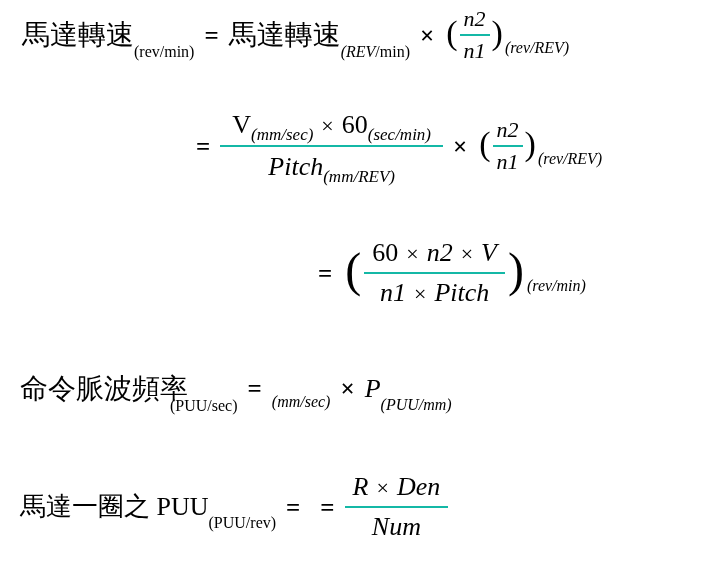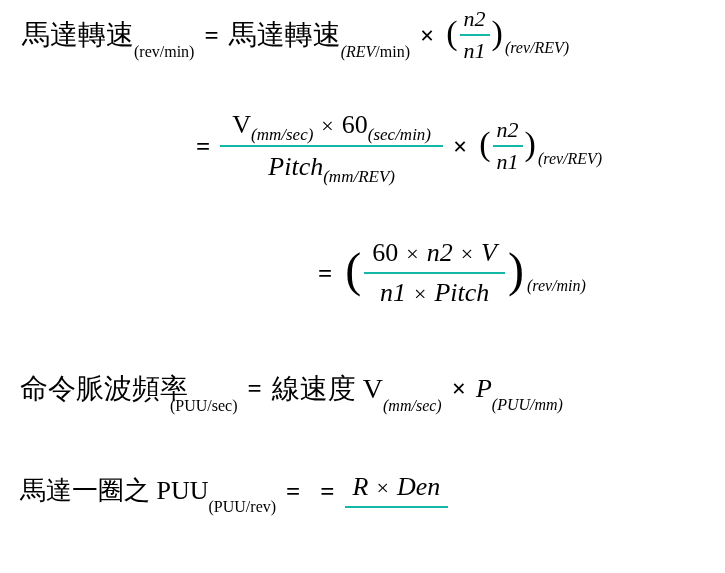--- a/index.html
+++ b/index.html
@@ -122,21 +122,20 @@
     <span class="sub it">(rev/min)</span>
   </div>
 
   <div class="eq" style="left:20px; top:372px;">
     <span class="term">
       <span class="cjk">命令脈波頻率</span>
       <span class="sub tuck">(PUU/sec)</span>
     </span>
     <span class="op">=</span>
     <span class="term">
-      <span class="cjk">線速度 V</span>
       <span class="sub it">(mm/sec)</span>
     </span>
     <span class="op">×</span>
     <span class="term">
       <span class="latin it">P</span>
       <span class="sub it">(PUU/mm)</span>
     </span>
   </div>
 
   <div class="eq" style="left:20px; top:474px;text-align:right;">
@@ -147,16 +146,19 @@
     <span class="op">=</span>
     <span class="frac fr-lg">
     </span>
     <span class="op">=</span>
     <span class="frac fr-md">
       <span class="num">
         <span class="latin it">R</span>
         <span class="opsm">×</span>
         <span class="latin it">Den</span>
       </span>
+      <span class="den">
+        <span class="latin it">Num</span>
+      </span>
     </span>
   </div>
 
 </div>
 
 </body></html>

